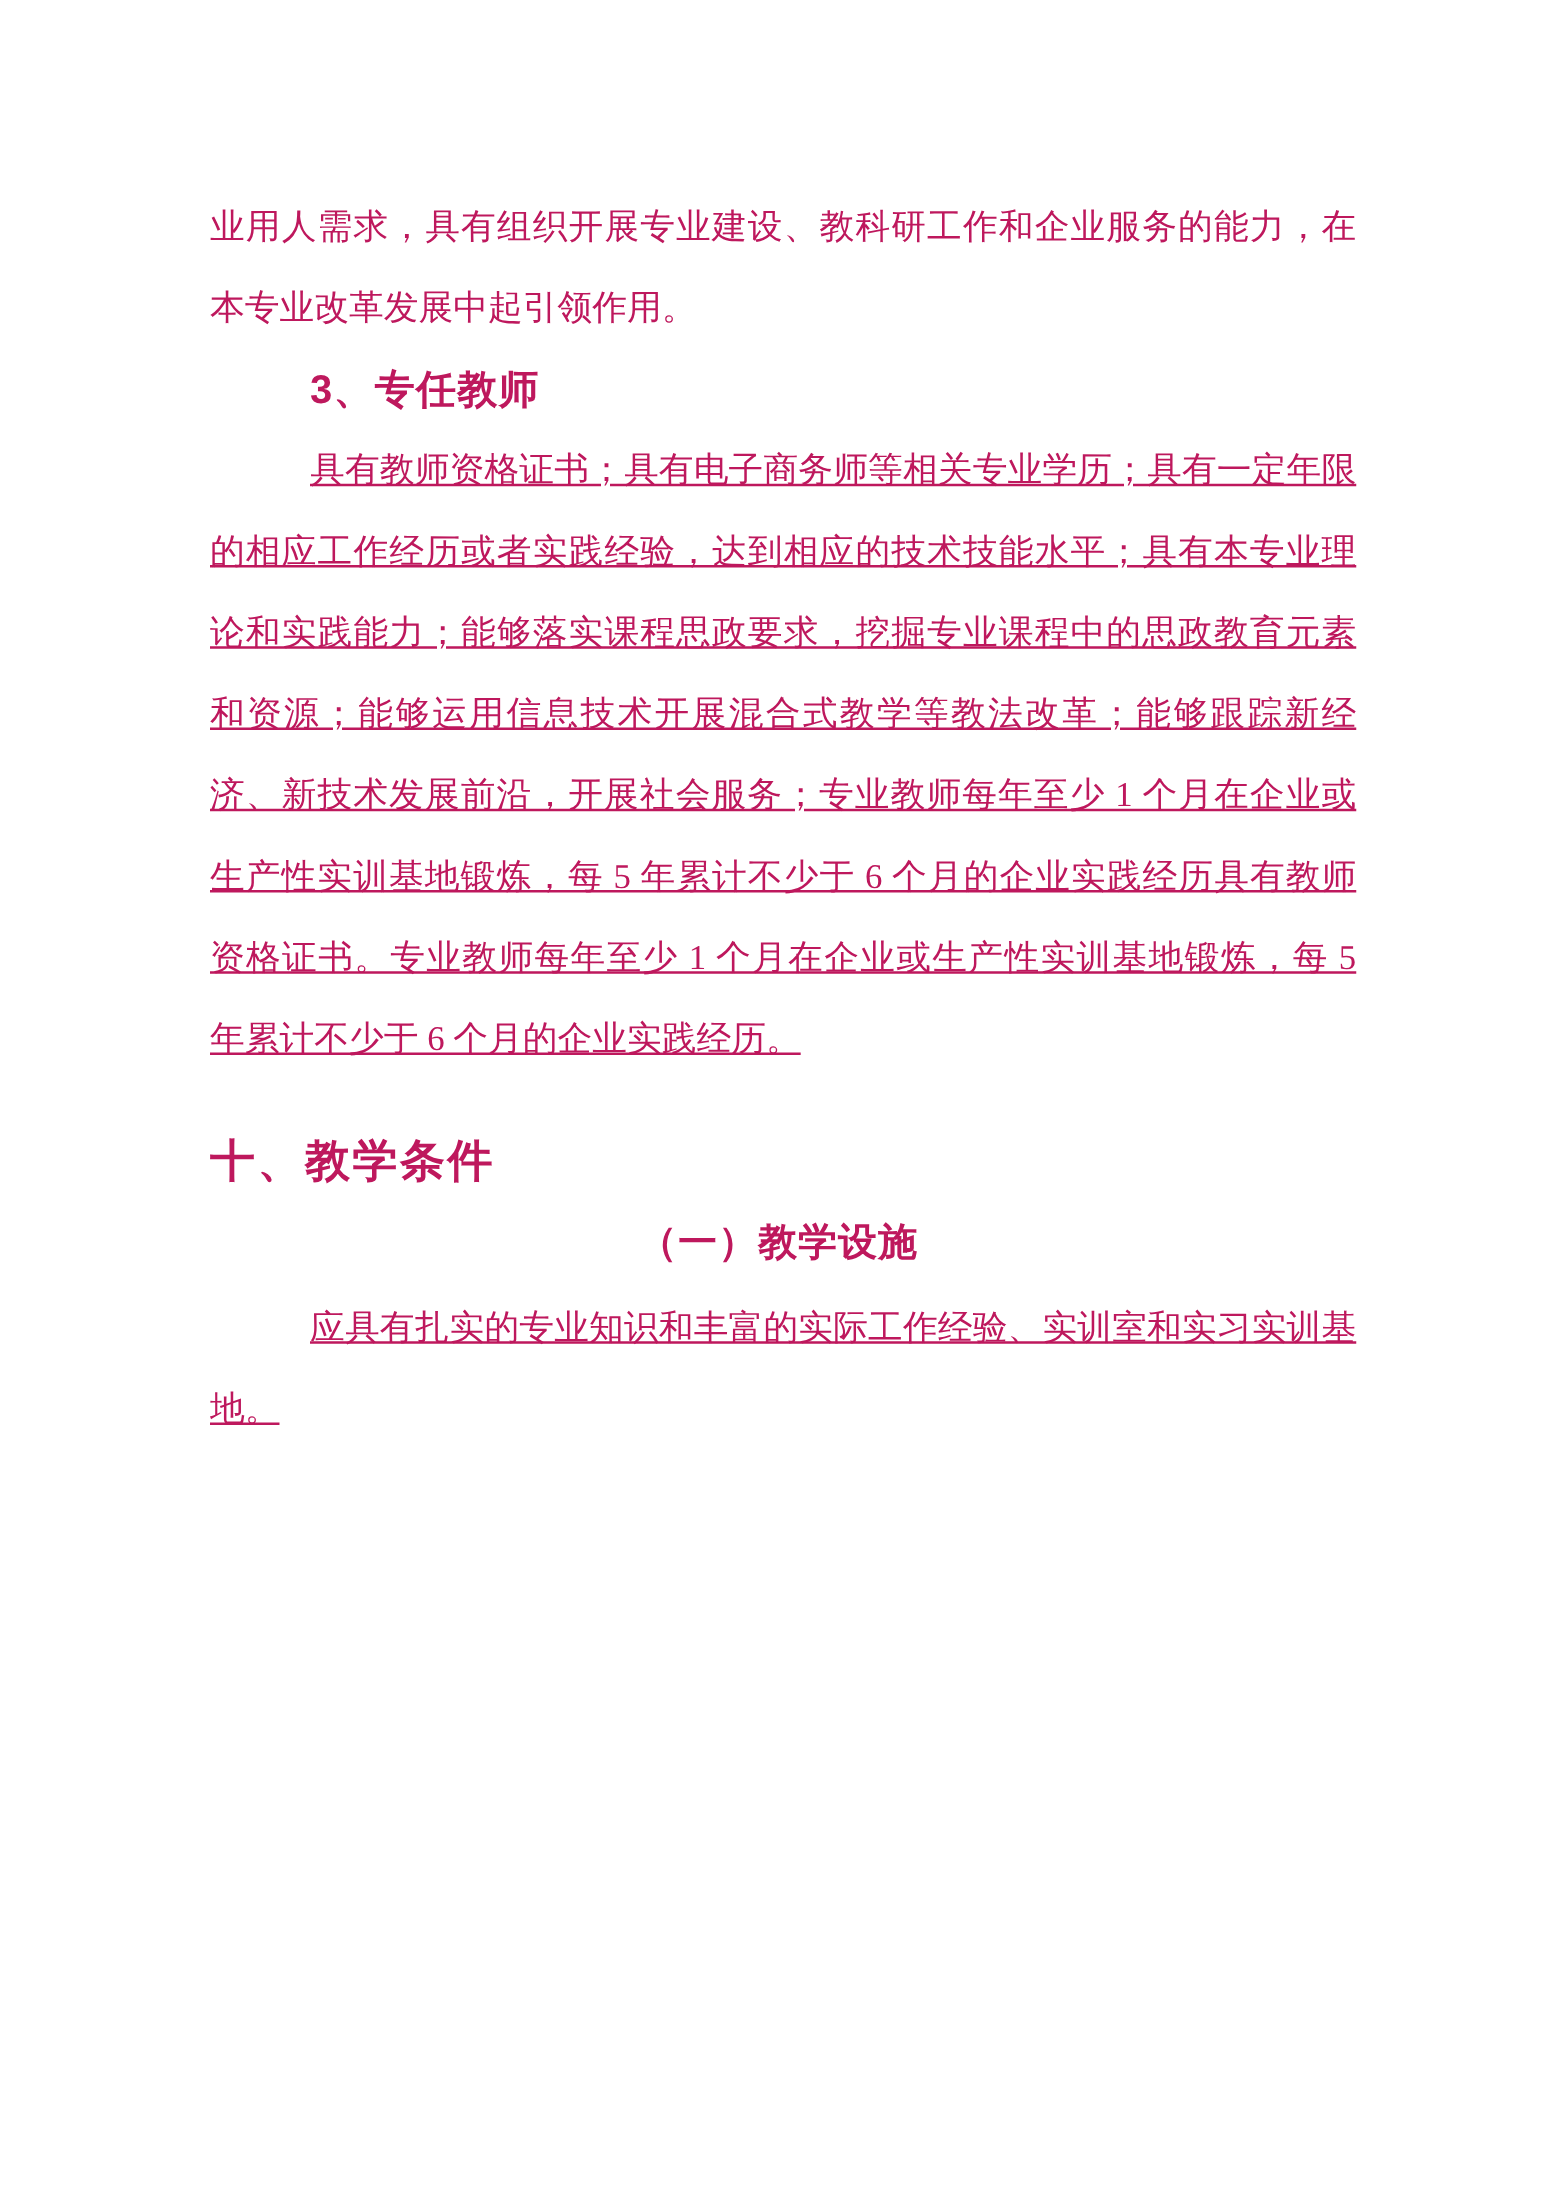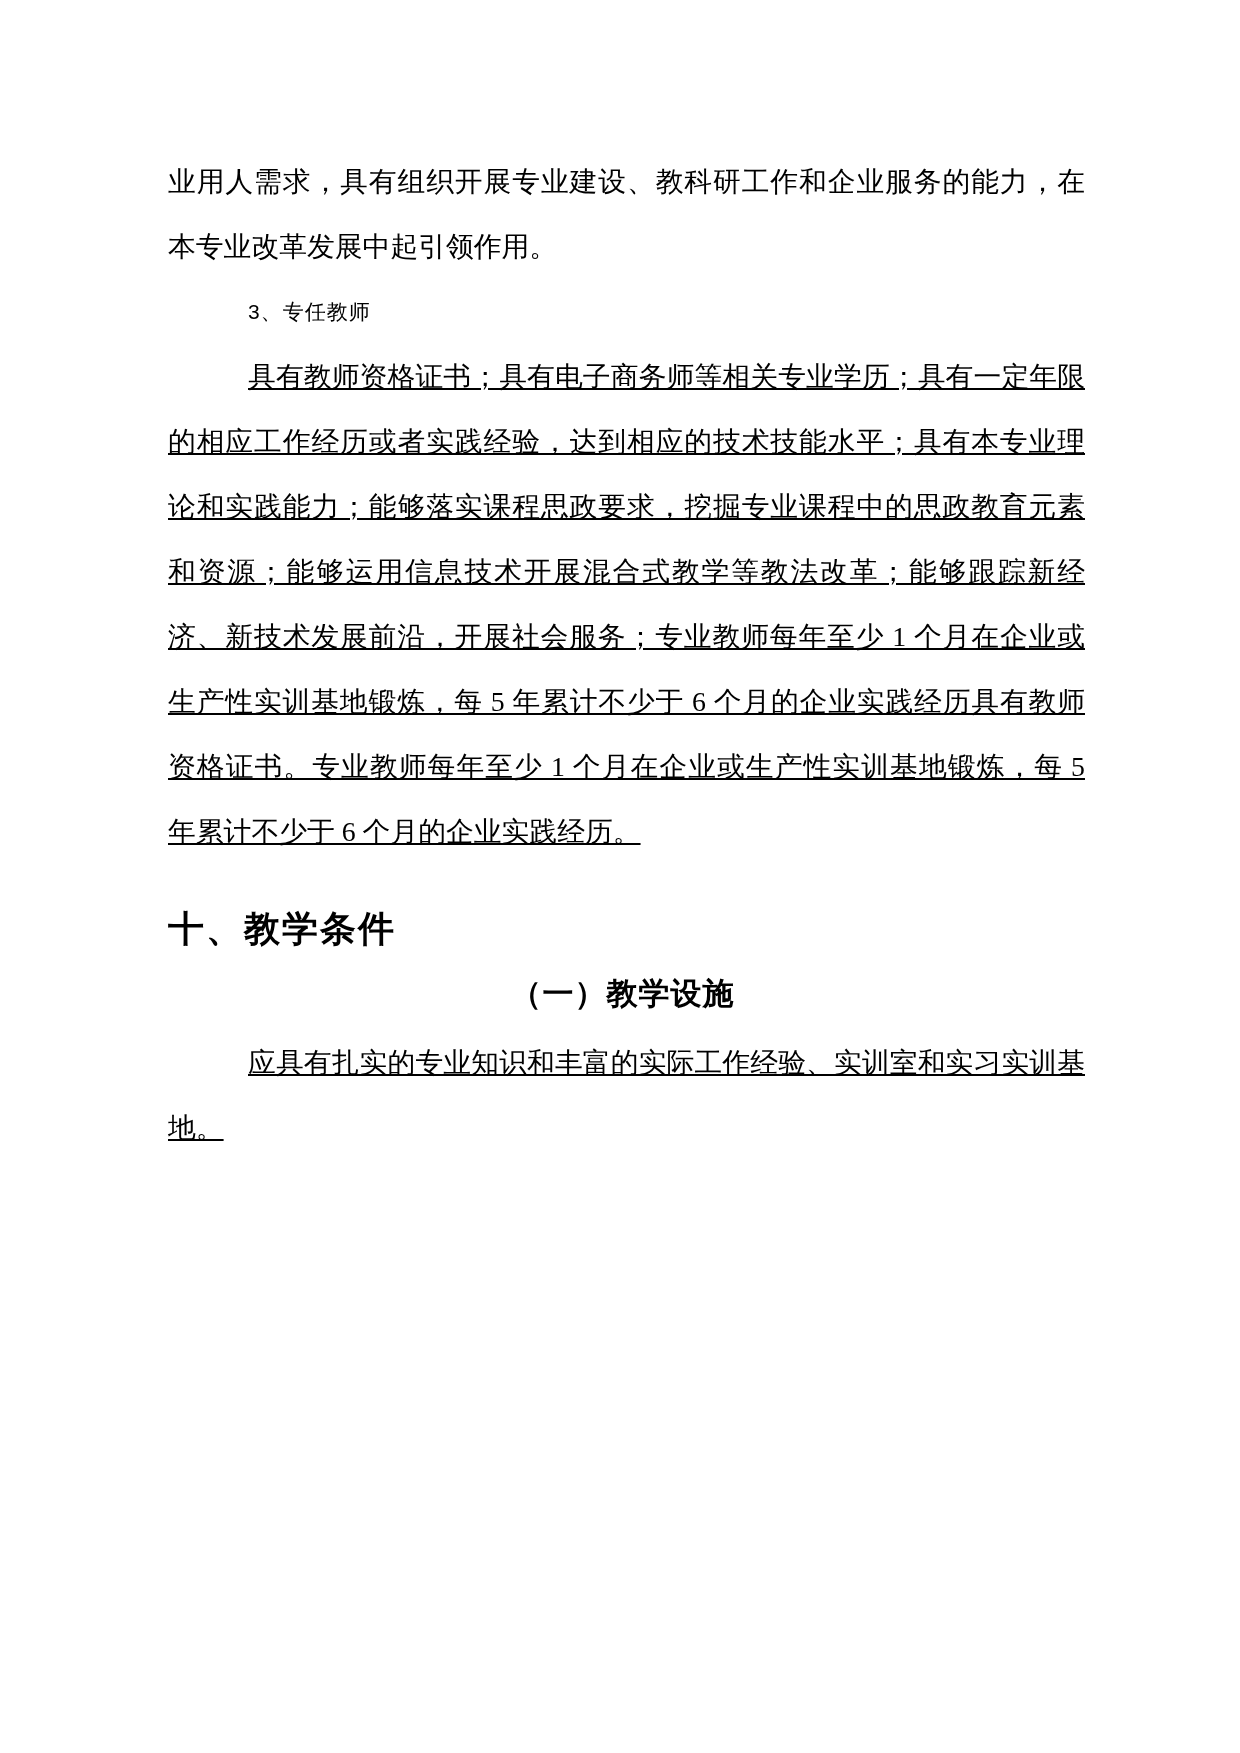--- a/index.html
+++ b/index.html
@@ -6,21 +6,21 @@
     margin: 0;
     padding: 0;
     background: #ffffff;
   }
   .doc-page {
     position: relative;
     width: 1240px;
     height: 1564px;
     background: #ffffff;
     overflow: hidden;
-    color: #000000;
+    color: #be185d;
     font-family: "Liberation Serif", "DejaVu Serif", serif;
   }
   .content {
     position: absolute;
     left: 168px;
     top: 149px;
     width: 917px;
   }
   .body-text {
     font-size: 27.8px;
@@ -28,22 +28,22 @@
     text-align: justify;
     text-justify: inter-character;
     margin: 0;
     word-break: break-all;
   }
   .first-indent {
     text-indent: 80px;
     text-decoration: underline;
   }
   .sub-heading {
-    font-size: 21px;
-    font-weight: 400;
+    font-size: 32px;
+    font-weight: 700;
     line-height: 65px;
     margin: 0;
     padding-left: 80px;
     font-family: "Liberation Sans", "DejaVu Sans", sans-serif;
     letter-spacing: 1px;
   }
   .section-heading {
     font-size: 36px;
     font-weight: 700;
     line-height: 65px;

